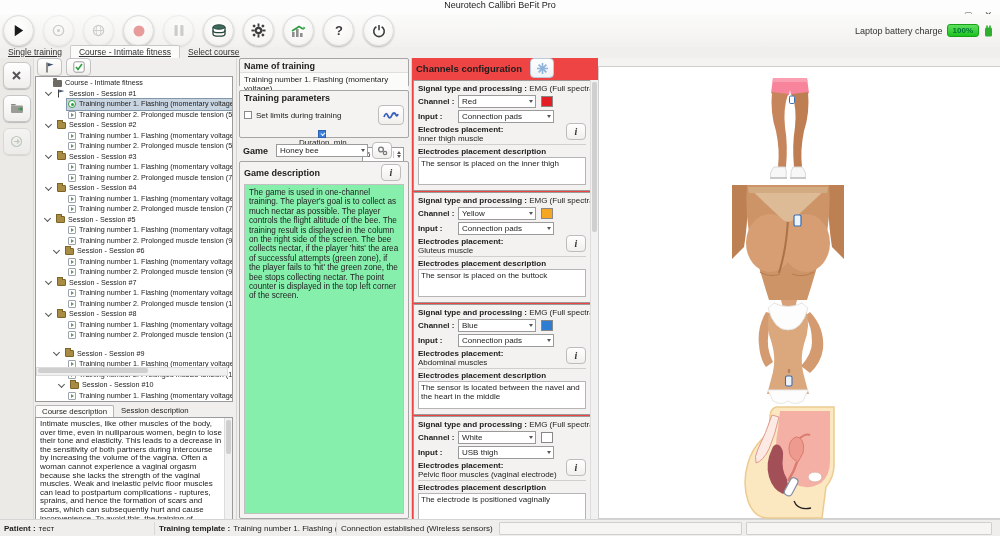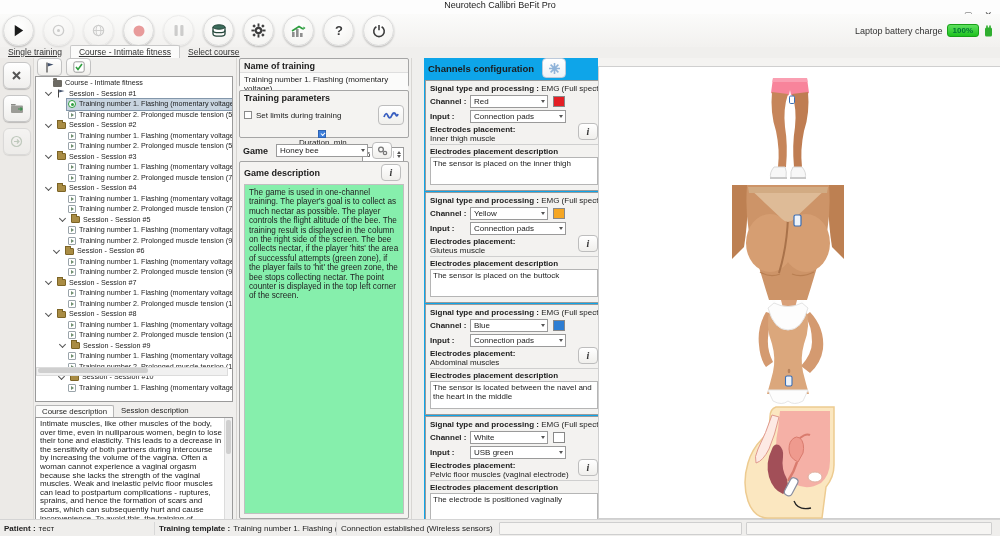--- a/index.html
+++ b/index.html
@@ -98,21 +98,21 @@
            border:1px solid #bdbdbd;display:flex;align-items:center;justify-content:center;flex:none;}
   #gdescbox{top:103px;height:358px;}
   .ibtn{width:18px;height:15px;border-radius:4px;background:linear-gradient(#fff,#f0efec);border:1px solid #bdbdbd;
         display:flex;align-items:center;justify-content:center;font-family:"Liberation Serif",serif;
         font-style:italic;font-weight:bold;font-size:10px;color:#333;}
   #gdeschead{display:flex;align-items:center;}
   #gdeschead .ibtn{margin-left:auto;margin-right:3px;}
   #gdesctext{margin:2px 4px;background:#86efac;border:1px solid #c0c0c0;height:330px;font-size:8.2px;line-height:9.4px;
              padding:3px 4px;color:#222;overflow:hidden;box-sizing:border-box;}
   
-  #chancol{position:absolute;left:424px;top:0;width:186px;height:461px;background:#0ea5e9;overflow:hidden;}
+  #chancol{position:absolute;left:412px;top:0;width:186px;height:461px;background:#ef4444;overflow:hidden;}
   #chanhead{height:20px;display:flex;align-items:center;font-size:9.5px;font-weight:bold;padding-left:4px;gap:8px;}
   #chanbtn{width:22px;height:18px;border-radius:4px;background:linear-gradient(#fff,#eef2f6);
            border:1px solid #bccadb;display:flex;align-items:center;justify-content:center;}
   #cards{position:absolute;left:1px;top:22px;width:178px;}
   .card{background:#f3f2f0;border:1px solid #9a9a9a;margin-bottom:1px;height:111px;box-sizing:border-box;
         padding:3px 4px;position:relative;font-size:8px;}
   .sigrow{margin-bottom:2px;white-space:nowrap;}
   .sigrow b{font-size:8px;}
   .crow{display:flex;align-items:center;margin-bottom:2px;}
   .crow .clbl{font-weight:bold;width:40px;flex:none;}
@@ -394,21 +394,21 @@
                 <span class="tlabel">Training number 1. Flashing (momentary voltage)</span>
               </span>
             </div>
             <div class="trow" style="padding-left: 26px;">
               <span class="chevsp" style="width: 4px;"></span>
               <span class="rowinner">
                 <span class="ticon i-page"></span>
                 <span class="tlabel">Training number 2. Prolonged muscle tension (7 sec.)</span>
               </span>
             </div>
-            <div class="trow" style="padding-left: 20px;">
+            <div class="trow" style="padding-left: 5px;">
               <span class="chev"></span>
               <span class="rowinner">
                 <span class="ticon i-folder"></span>
                 <span class="tlabel">Session - Session #5</span>
               </span>
             </div>
             <div class="trow" style="padding-left: 26px;">
               <span class="chevsp" style="width: 4px;"></span>
               <span class="rowinner">
                 <span class="ticon i-page"></span>
@@ -478,21 +478,21 @@
                 <span class="tlabel">Training number 1. Flashing (momentary voltage)</span>
               </span>
             </div>
             <div class="trow" style="padding-left: 26px;">
               <span class="chevsp" style="width: 4px;"></span>
               <span class="rowinner">
                 <span class="ticon i-page"></span>
                 <span class="tlabel">Training number 2. Prolonged muscle tension (11 sec.)</span>
               </span>
             </div>
-            <div class="trow" style="padding-left: 20px;">
+            <div class="trow" style="padding-left: 14px; margin-top: 8px;">
               <span class="chev"></span>
               <span class="rowinner">
                 <span class="ticon i-folder"></span>
                 <span class="tlabel">Session - Session #9</span>
               </span>
             </div>
             <div class="trow" style="padding-left: 26px;">
               <span class="chevsp" style="width: 4px;"></span>
               <span class="rowinner">
                 <span class="ticon i-page"></span>
@@ -688,21 +688,21 @@
                 <span class="selval">White</span>
                 <span class="selchev">
                   <span class="tri-down"></span>
                 </span>
               </span>
               <span class="swatch" style="background: rgb(255, 255, 255);"></span>
             </div>
             <div class="crow">
               <span class="clbl">Input :</span>
               <span class="sel inpsel">
-                <span class="selval">USB green</span>
+                <span class="selval">USB thigh</span>
                 <span class="selchev">
                   <span class="tri-down"></span>
                 </span>
               </span>
             </div>
             <div class="eplbl">Electrodes placement:</div>
             <div class="epval">Pelvic floor muscles (vaginal electrode)</div>
             <div class="epdlbl">Electrodes placement description</div>
             <div class="epdbox">The electrode is positioned vaginally</div>
             <span class="ibtn">i</span>

